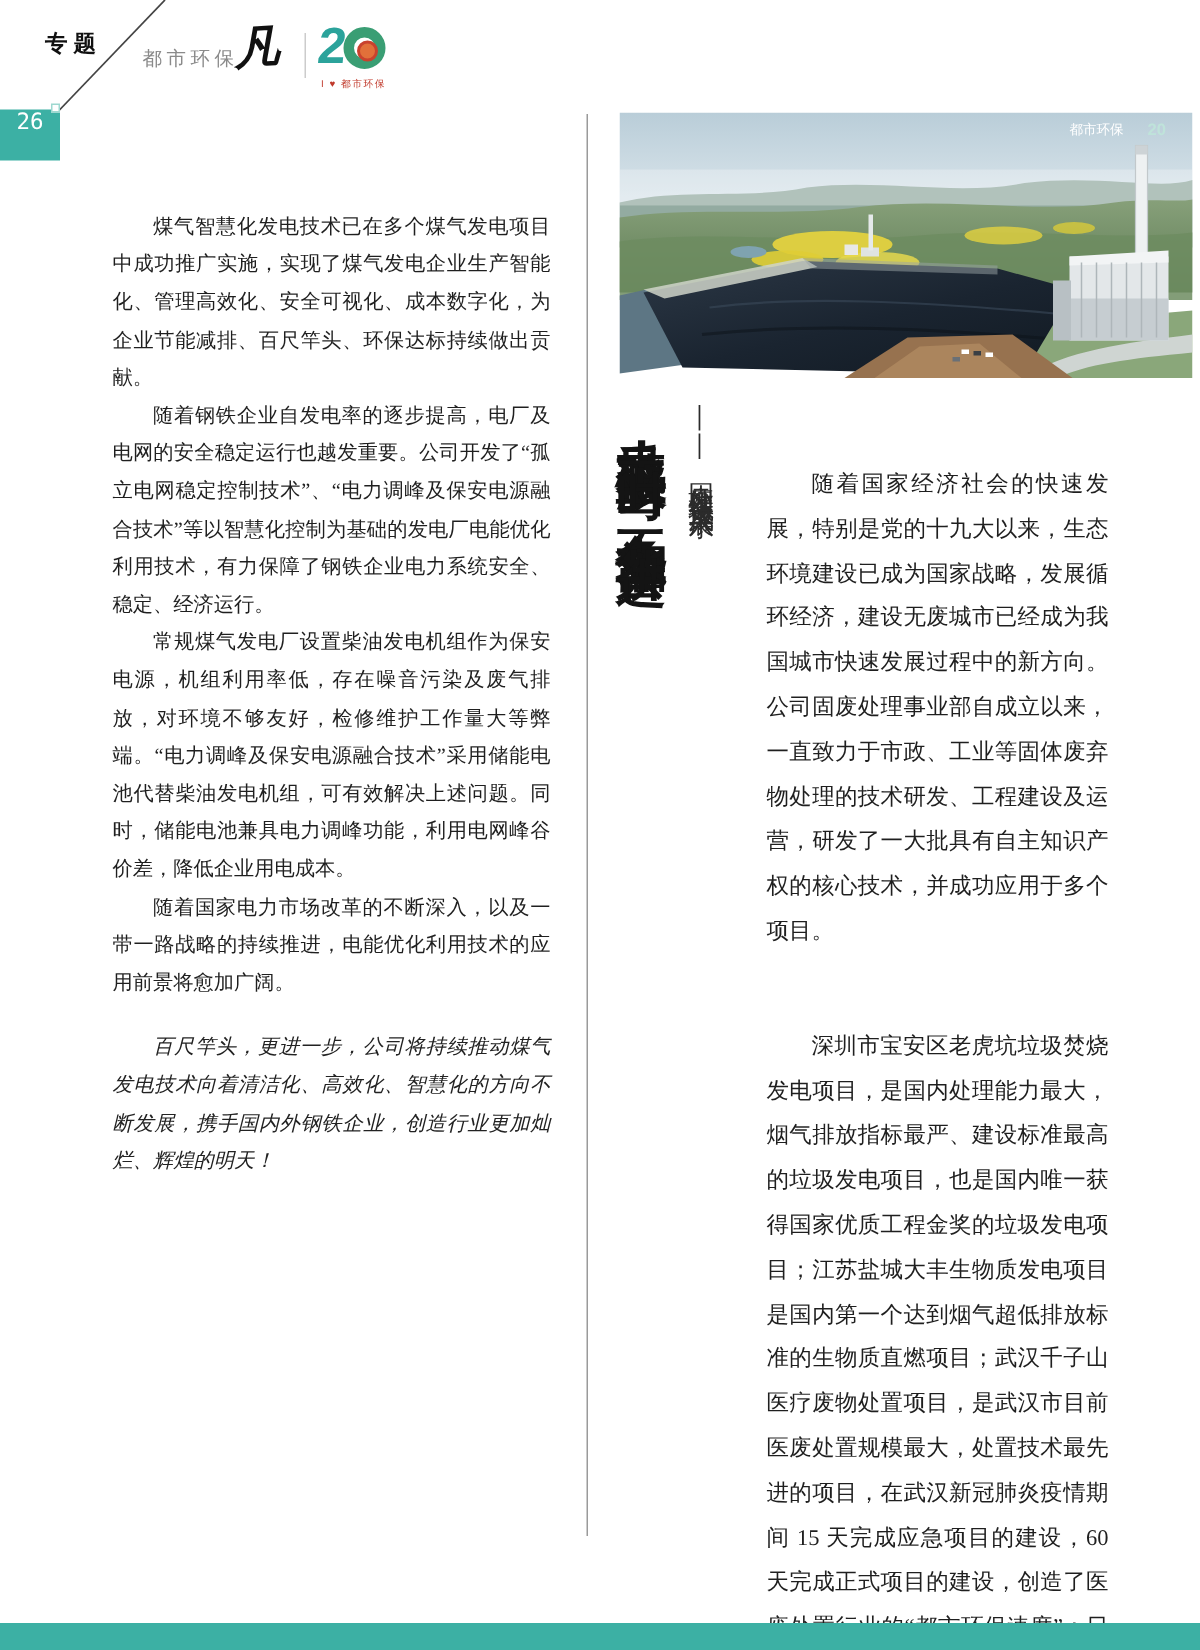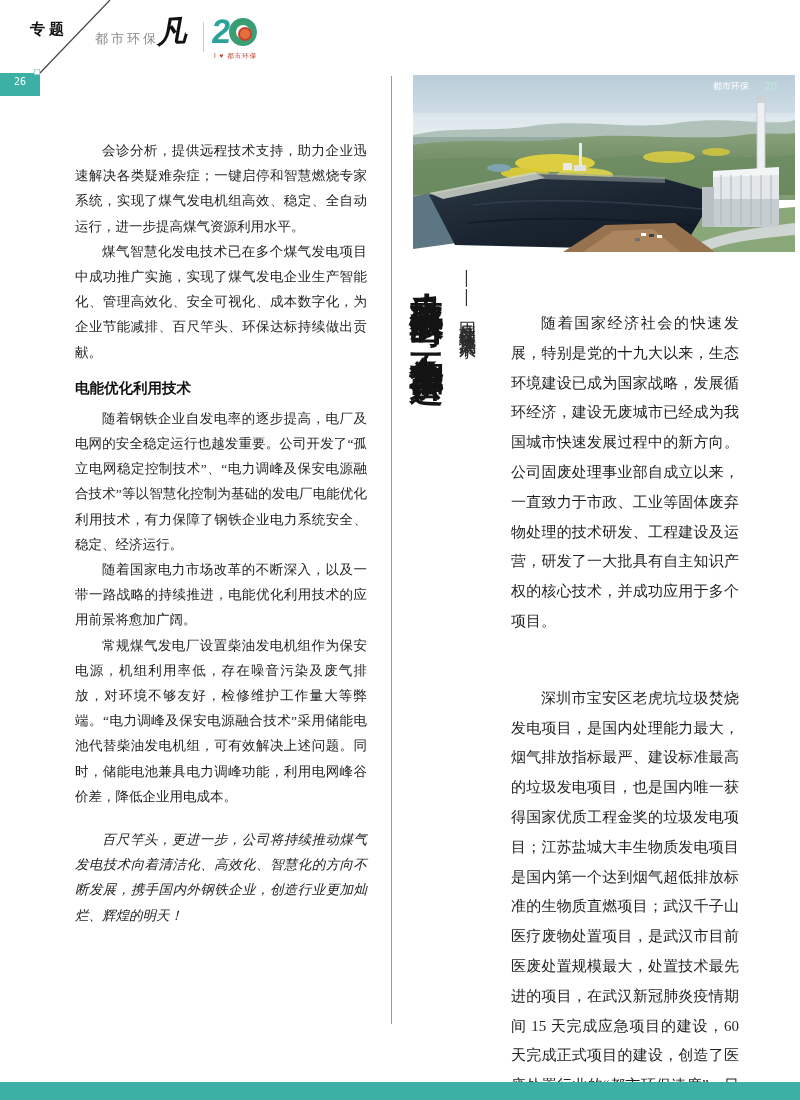--- a/index.html
+++ b/index.html
@@ -3,22 +3,22 @@
 <meta charset="utf-8">
 <style>
   html,body{margin:0;padding:0;background:#fff;}
   .page{position:relative;width:800px;height:1100px;background:#ffffff;overflow:hidden;
         font-family:"Liberation Serif", serif;color:#1f1f1f;}
 
   
   .hdr-svg{position:absolute;left:0;top:0;}
   .section-label{position:absolute;left:30px;top:20px;font-family:Liberation Sans, sans-serif;
         font-size:15px;font-weight:bold;letter-spacing:4px;color:#111;}
-  .pagenum-box{position:absolute;left:0;top:73px;width:40px;height:23px;background:#3cb0a4;
-        color:#ffffff;font-family:"DejaVu Sans Mono",monospace;font-size:10px;line-height:17px;
+  .pagenum-box{position:absolute;left:0;top:73px;width:40px;height:34px;background:#3cb0a4;
+        color:#ffffff;font-family:"DejaVu Sans Mono",monospace;font-size:15px;line-height:17px;
         text-align:center;}
   .corner-sq{position:absolute;left:34px;top:69px;width:6px;height:6px;background:#ffffff;
         border:1px solid #9ed8d0;box-sizing:border-box;}
   .brand-name{position:absolute;left:95px;top:30px;font-size:13px;color:#8a8a8a;
         letter-spacing:3px;font-family:"Liberation Sans",sans-serif;}
   .brand-glyph{position:absolute;left:156px;top:12px;font-size:30px;font-weight:bold;
         font-style:italic;color:#111;transform:rotate(-4deg);}
   .hdr-sep{position:absolute;left:203px;top:22px;width:1px;height:30px;background:#cccccc;}
   .logo20{position:absolute;left:212px;top:14px;width:70px;}
   .logo20 .two{font-family:"Liberation Sans",sans-serif;font-size:34px;line-height:34px;
@@ -142,26 +142,24 @@
     <text x="300" y="14" font-family="Liberation Sans, sans-serif" font-size="9" fill="#ffffff">都市环保</text>
     <text x="352" y="15" font-family="Liberation Sans, sans-serif" font-size="11" font-weight="bold" fill="#bfe3da">20</text>
   </svg>
 
   <div class="col-divider"></div>
 
   <div class="title-main">乘风破浪正当时，不负韶华共奋进</div>
   <div class="title-sub">——固废处理领域技术成果展示</div>
 
   <div class="left-col">
-    <p class="body-p">会诊分析，提供远程技术支持，助力企业迅速解决各类疑难杂症；一键启停和智慧燃烧专家系统，实现了煤气发电机组高效、稳定、全自动运行，进一步提高煤气资源利用水平。</p>
     <p class="body-p">煤气智慧化发电技术已在多个煤气发电项目中成功推广实施，实现了煤气发电企业生产智能化、管理高效化、安全可视化、成本数字化，为企业节能减排、百尺竿头、环保达标持续做出贡献。</p>
-    <h3 class="sec-head">电能优化利用技术</h3>
     <p class="body-p">随着钢铁企业自发电率的逐步提高，电厂及电网的安全稳定运行也越发重要。公司开发了“孤立电网稳定控制技术”、“电力调峰及保安电源融合技术”等以智慧化控制为基础的发电厂电能优化利用技术，有力保障了钢铁企业电力系统安全、稳定、经济运行。</p>
+    <p class="body-p">常规煤气发电厂设置柴油发电机组作为保安电源，机组利用率低，存在噪音污染及废气排放，对环境不够友好，检修维护工作量大等弊端。“电力调峰及保安电源融合技术”采用储能电池代替柴油发电机组，可有效解决上述问题。同时，储能电池兼具电力调峰功能，利用电网峰谷价差，降低企业用电成本。</p>
     <p class="body-p">随着国家电力市场改革的不断深入，以及一带一路战略的持续推进，电能优化利用技术的应用前景将愈加广阔。</p>
-    <p class="body-p">常规煤气发电厂设置柴油发电机组作为保安电源，机组利用率低，存在噪音污染及废气排放，对环境不够友好，检修维护工作量大等弊端。“电力调峰及保安电源融合技术”采用储能电池代替柴油发电机组，可有效解决上述问题。同时，储能电池兼具电力调峰功能，利用电网峰谷价差，降低企业用电成本。</p>
     <p class="kai-p">百尺竿头，更进一步，公司将持续推动煤气发电技术向着清洁化、高效化、智慧化的方向不断发展，携手国内外钢铁企业，创造行业更加灿烂、辉煌的明天！</p>
 
   </div>
 
   <div class="right-col">
     <p class="body-p">随着国家经济社会的快速发展，特别是党的十九大以来，生态环境建设已成为国家战略，发展循环经济，建设无废城市已经成为我国城市快速发展过程中的新方向。公司固废处理事业部自成立以来，一直致力于市政、工业等固体废弃物处理的技术研发、工程建设及运营，研发了一大批具有自主知识产权的核心技术，并成功应用于多个项目。</p>
     <p class="body-p">深圳市宝安区老虎坑垃圾焚烧发电项目，是国内处理能力最大，烟气排放指标最严、建设标准最高的垃圾发电项目，也是国内唯一获得国家优质工程金奖的垃圾发电项目；江苏盐城大丰生物质发电项目是国内第一个达到烟气超低排放标准的生物质直燃项目；武汉千子山医疗废物处置项目，是武汉市目前医废处置规模最大，处置技术最先进的项目，在武汉新冠肺炎疫情期间 15 天完成应急项目的建设，60 天完成正式项目的建设，创造了医废处置行业的“都市环保速度”；日照钢铁转底炉固废处置项目，是国内第一个拥有自主知识产权稳定运行的冶金尘泥处置项目；四川绵阳国家级循环经济产业园项目是国内第一批资源循环综合利用基地，也是西南地区循环经济产业园的标杆项目；广西防城港市产城融合——固体废弃物综合处置中心项目，是国内第一个获得政府审批依托钢铁工艺的城市生态工业园项目。</p>
   </div>
 
   <div class="bottom-bar"></div>

